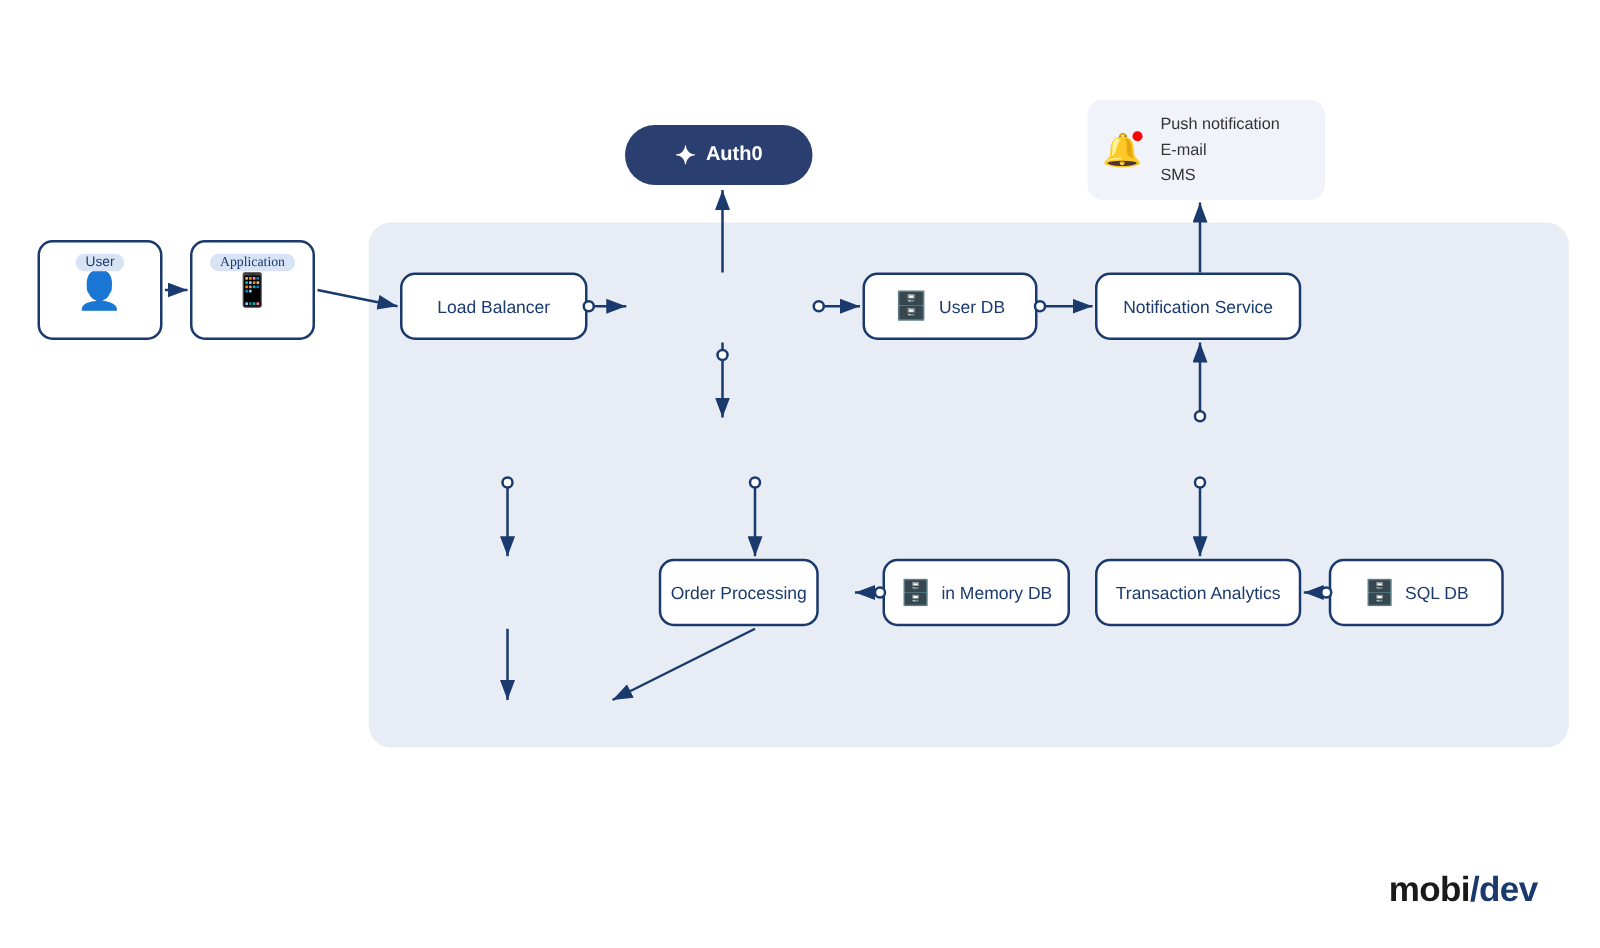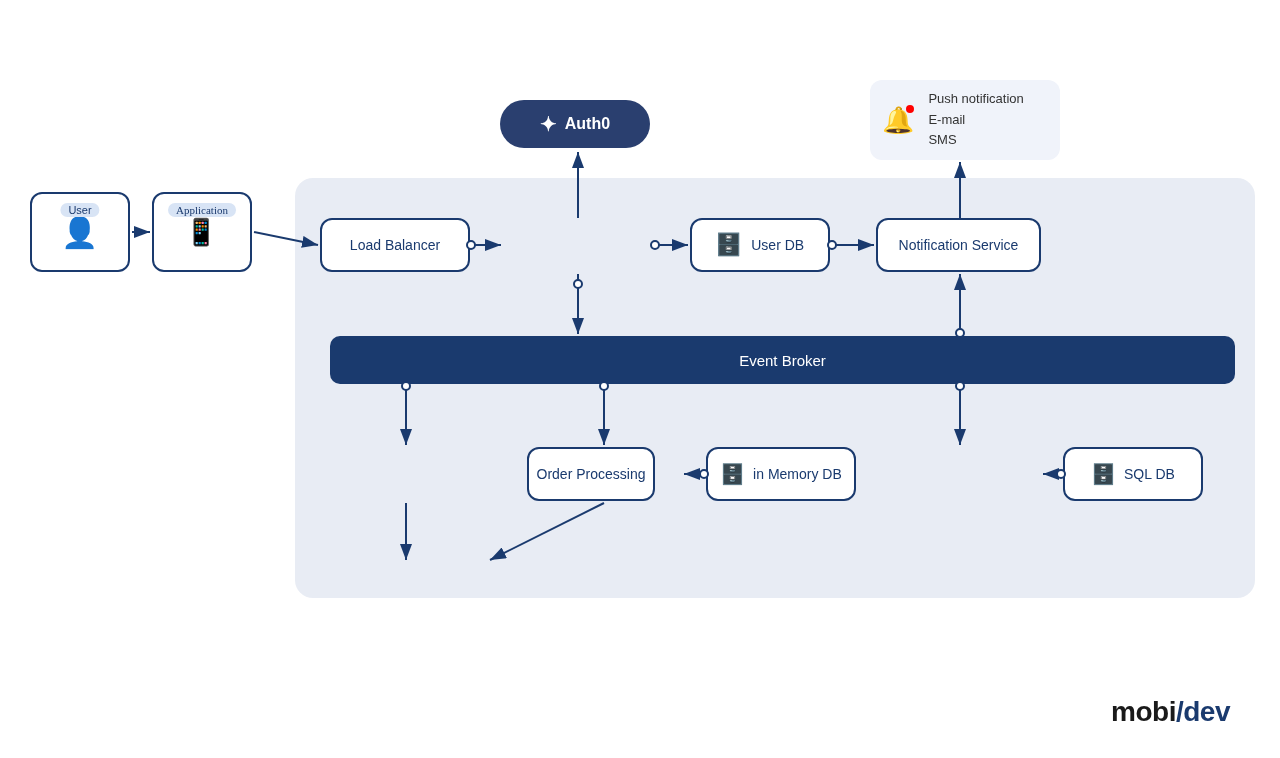--- a/index.html
+++ b/index.html
@@ -311,34 +311,34 @@
 
   <div class="node svc-user-db">
     <span style="font-size:22px; color:#1a3a6e;">🗄️</span>
     <span>User DB</span>
   </div>
 
   <div class="node svc-notification">
     <span>Notification Service</span>
   </div>
 
-  <div class="event-broker">
-    <span>Event Broker</span>
-  </div>
 
 
   <div class="node svc-order-processing">
     <span>Order Processing</span>
   </div>
 
   <div class="node svc-inmemory-db">
     <span style="font-size:20px; color:#1a3a6e;">🗄️</span>
     <span>in Memory DB</span>
   </div>
 
+  <div class="node svc-txn-analytics">
+    <span>Transaction Analytics</span>
+  </div>
 
   <div class="node svc-sql-db">
     <span style="font-size:20px; color:#1a3a6e;">🗄️</span>
     <span>SQL DB</span>
   </div>
 
 
   <svg class="arrows-svg">
     <defs>
       <marker id="arrowhead" markerWidth="8" markerHeight="6" refX="8" refY="3" orient="auto">

